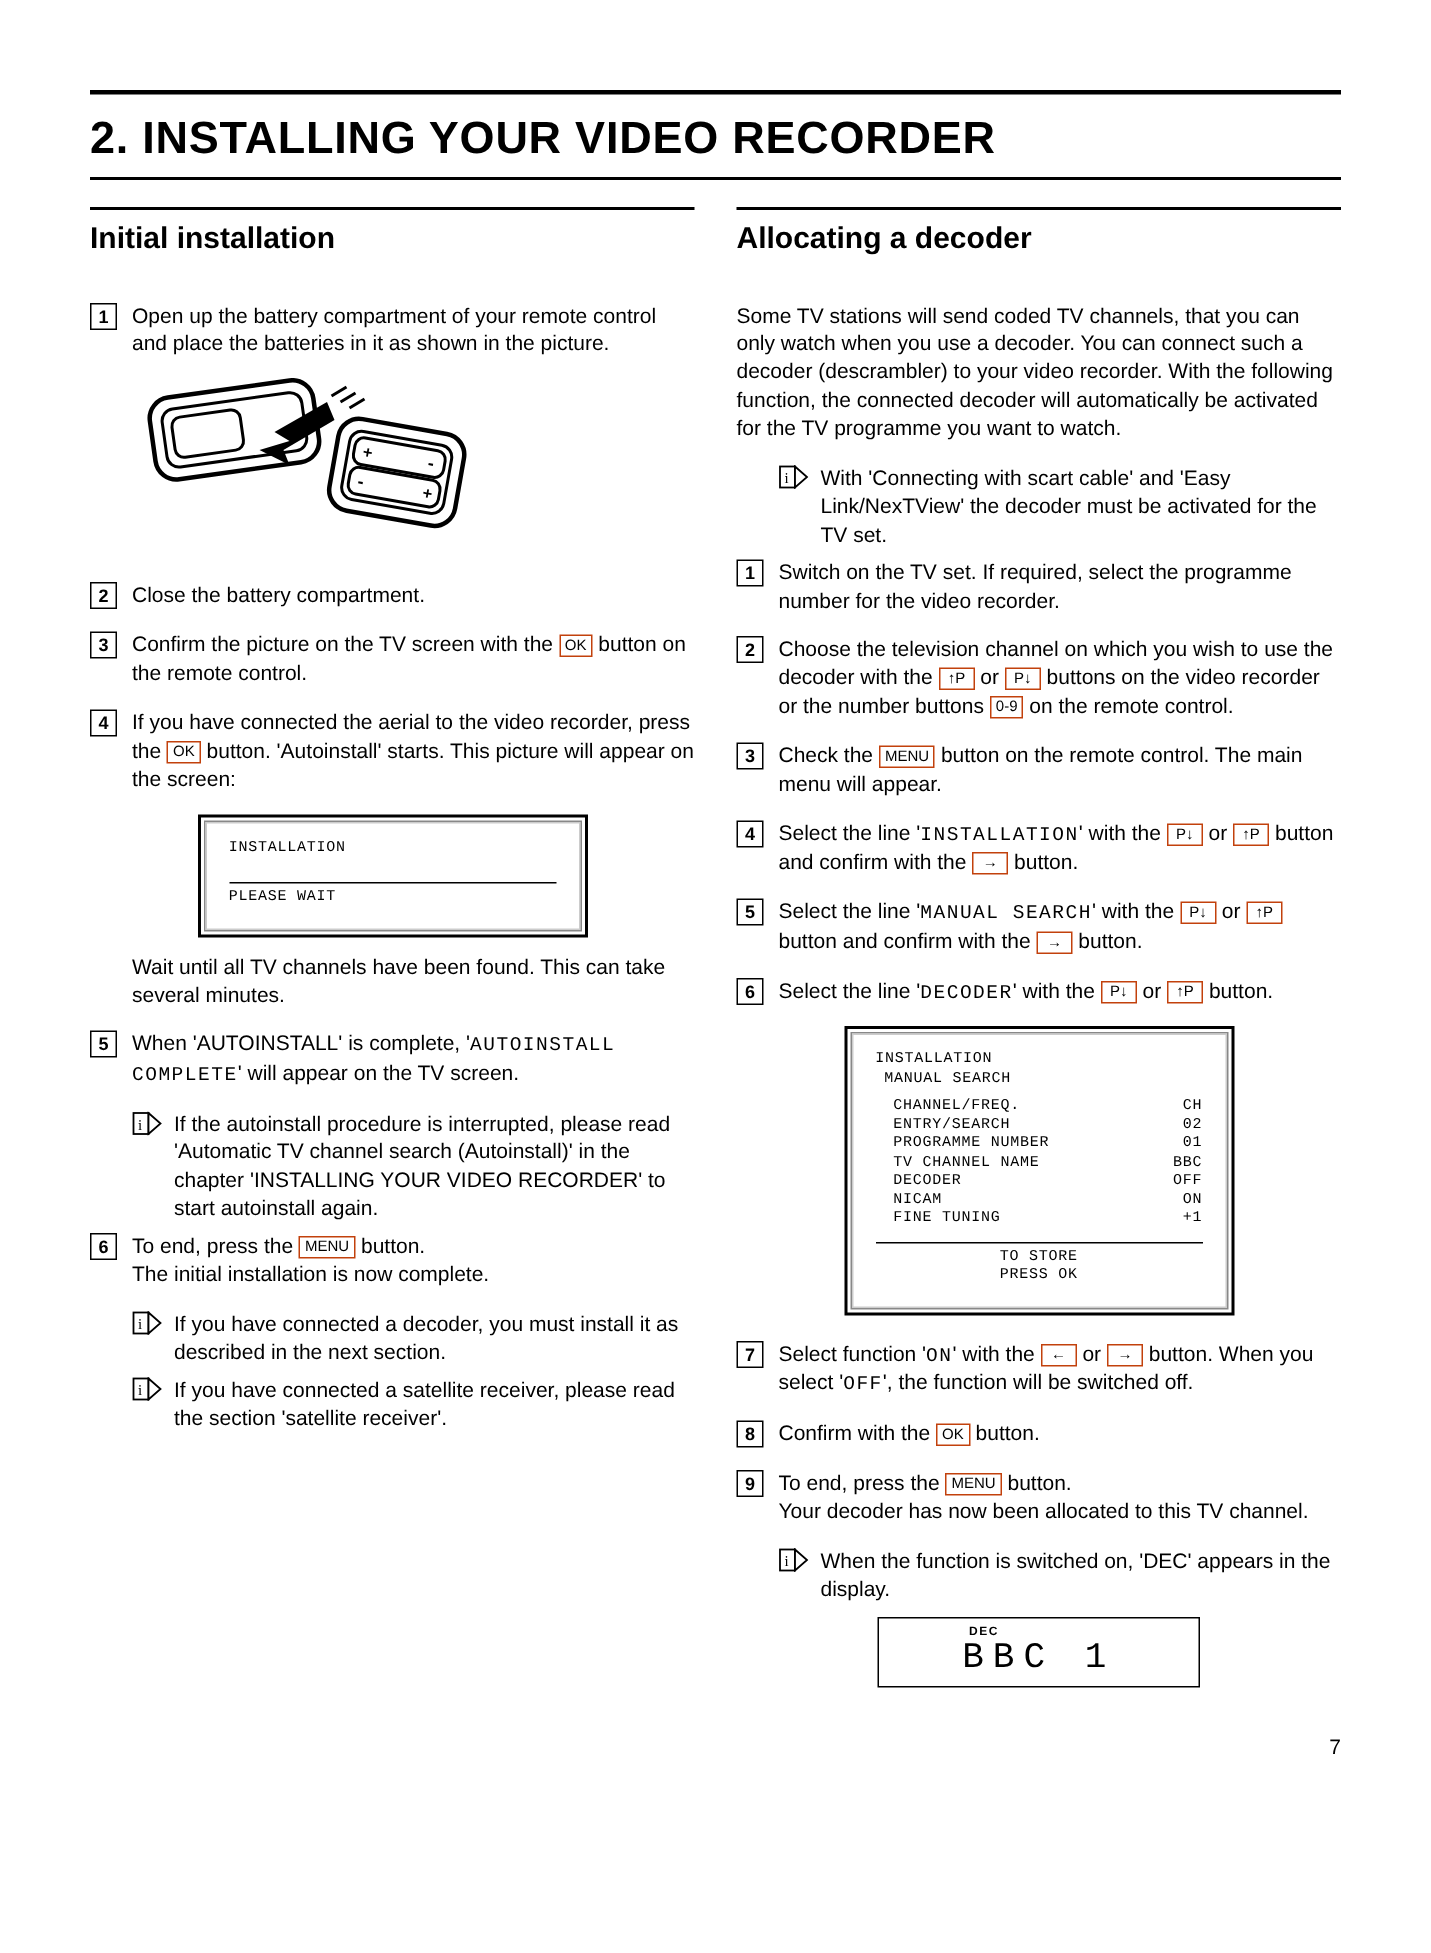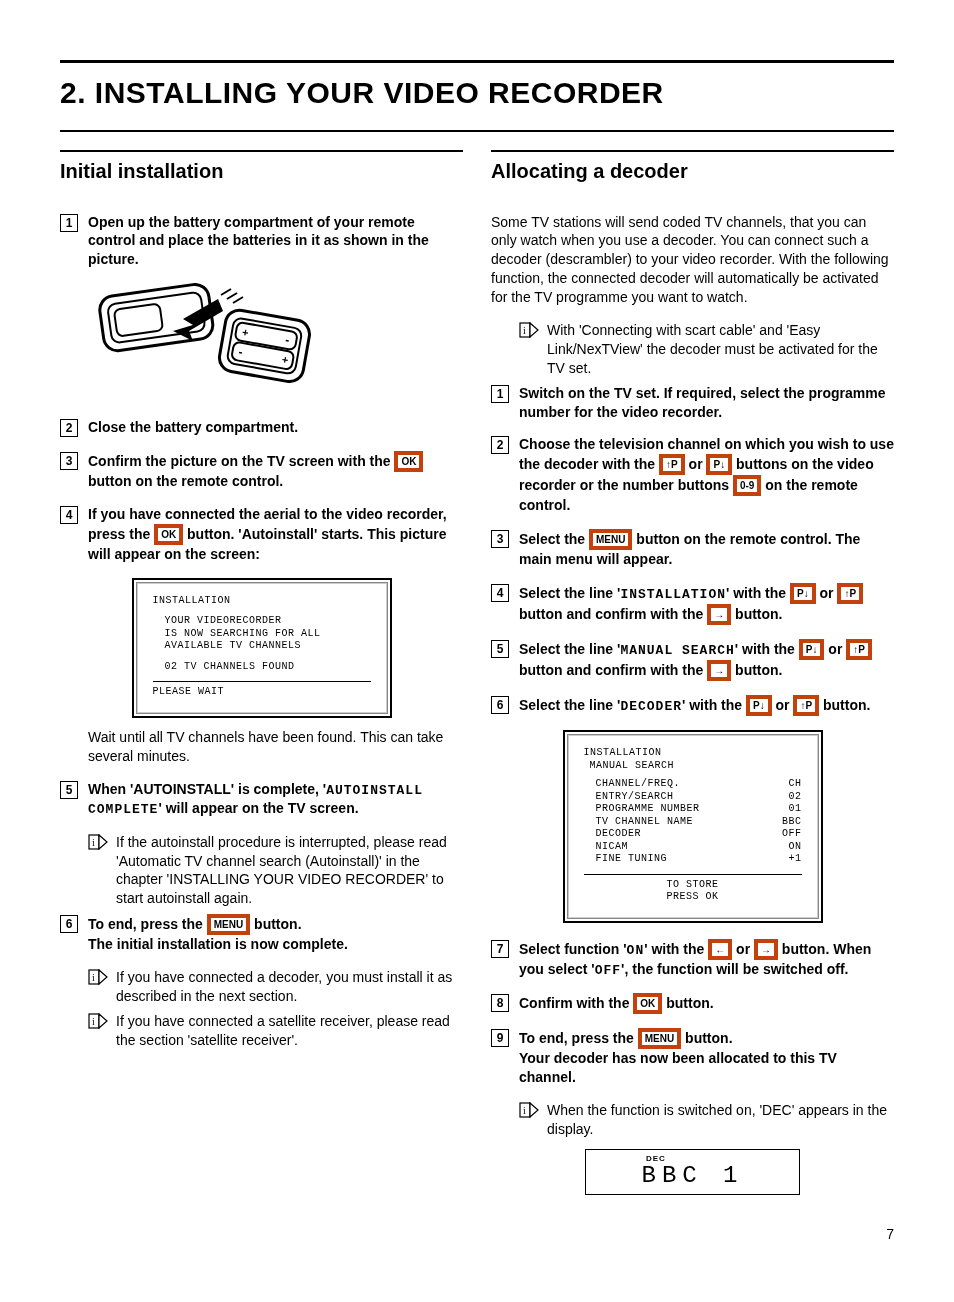--- a/index.html
+++ b/index.html
@@ -13,21 +13,21 @@
     font-size: 14px;
     line-height: 1.35;
   }
   h1 {
     font-family: "Arial Narrow", Arial, sans-serif;
     font-weight: 900;
     font-size: 30px;
     letter-spacing: 0.5px;
     border-top: 3px solid #000;
     border-bottom: 2px solid #000;
-    padding: 10px 0 16px 0;
+    padding: 10px 0 4px 0;
     margin-bottom: 18px;
   }
   .cols { display: flex; gap: 28px; justify-content: space-between; }
   .col { flex: 1; }
   h2 {
     font-family: "Arial Narrow", Arial, sans-serif;
     font-weight: 900;
     font-size: 20px;
     border-top: 2px solid #000;
     padding-top: 6px;
@@ -38,32 +38,32 @@
     border: 1.5px solid #000;
     width: 18px; height: 18px;
     line-height: 16px;
     text-align: center;
     font-size: 12px;
     font-weight: bold;
     flex-shrink: 0;
     margin-right: 10px;
     margin-top: 1px;
   }
-  .stepbody { flex: 1; font-weight: bold; }
+  .stepbody { flex: 1; }
   .para { margin-bottom: 14px; }
   .tip { display: flex; margin: 6px 0 6px 28px; }
   .tip-icon {
     flex-shrink: 0;
     margin-right: 8px;
     margin-top: 1px;
   }
   .tip-icon svg { display: block; }
   .btn {
     display: inline-block;
-    border: 4px solid #c2410c;
+    border: 1px solid #c2410c;
     font-size: 10px;
     padding: 0 3px;
     line-height: 13px;
     vertical-align: 1px;
     font-family: Arial, sans-serif;
     text-align: center;
   }
   .btn.arrow { min-width: 24px; }
   .mono { font-family: "Courier New", monospace; letter-spacing: 1px; font-size: 13px; }
   .battery-illus { margin: 10px 0 20px 28px; }
@@ -168,27 +168,20 @@
       <div class="stepbody">
         <span>If you have connected the aerial to the video recorder, press the </span><span class="btn">OK</span><span> button. 'Autoinstall' starts. This picture will appear on the screen:</span>
       </div>
     </div>
 
     <div class="screen">
       <div class="screen-inner">
           <div class="screen-inner2">
         <div>INSTALLATION</div>
         <div style="height:8px"></div>
-        <div style="padding-left:12px">
-          <div>YOUR VIDEORECORDER</div>
-          <div>IS NOW SEARCHING FOR ALL</div>
-          <div>AVAILABLE TV CHANNELS</div>
-          <div style="height:8px"></div>
-          <div>02 TV CHANNELS FOUND</div>
-        </div>
         <div class="hr"></div>
         <div>PLEASE WAIT</div>
       </div>
         </div>
     </div>
 
     <div class="continued">Wait until all TV channels have been found. This can take several minutes.</div>
 
     <div class="step">
       <div class="stepnum">5</div>
@@ -260,21 +253,21 @@
     <div class="step">
       <div class="stepnum">2</div>
       <div class="stepbody">
         <span>Choose the television channel on which you wish to use the decoder with the </span><span class="btn arrow">↑P</span><span> or </span><span class="btn arrow">P↓</span><span> buttons on the video recorder or the number buttons </span><span class="btn">0-9</span><span> on the remote control.</span>
       </div>
     </div>
 
     <div class="step">
       <div class="stepnum">3</div>
       <div class="stepbody">
-        <span>Select the </span><span class="btn">MENU</span><span> button on the remote control. The main menu will appear.</span>
+        <span>Check the </span><span class="btn">MENU</span><span> button on the remote control. The main menu will appear.</span>
       </div>
     </div>
 
     <div class="step">
       <div class="stepnum">4</div>
       <div class="stepbody">
         <span>Select the line '</span><span class="mono">INSTALLATION</span><span>' with the </span><span class="btn arrow">P↓</span><span> or </span><span class="btn arrow">↑P</span><span> button and confirm with the </span><span class="btn arrow">→</span><span> button.</span>
       </div>
     </div>
 

